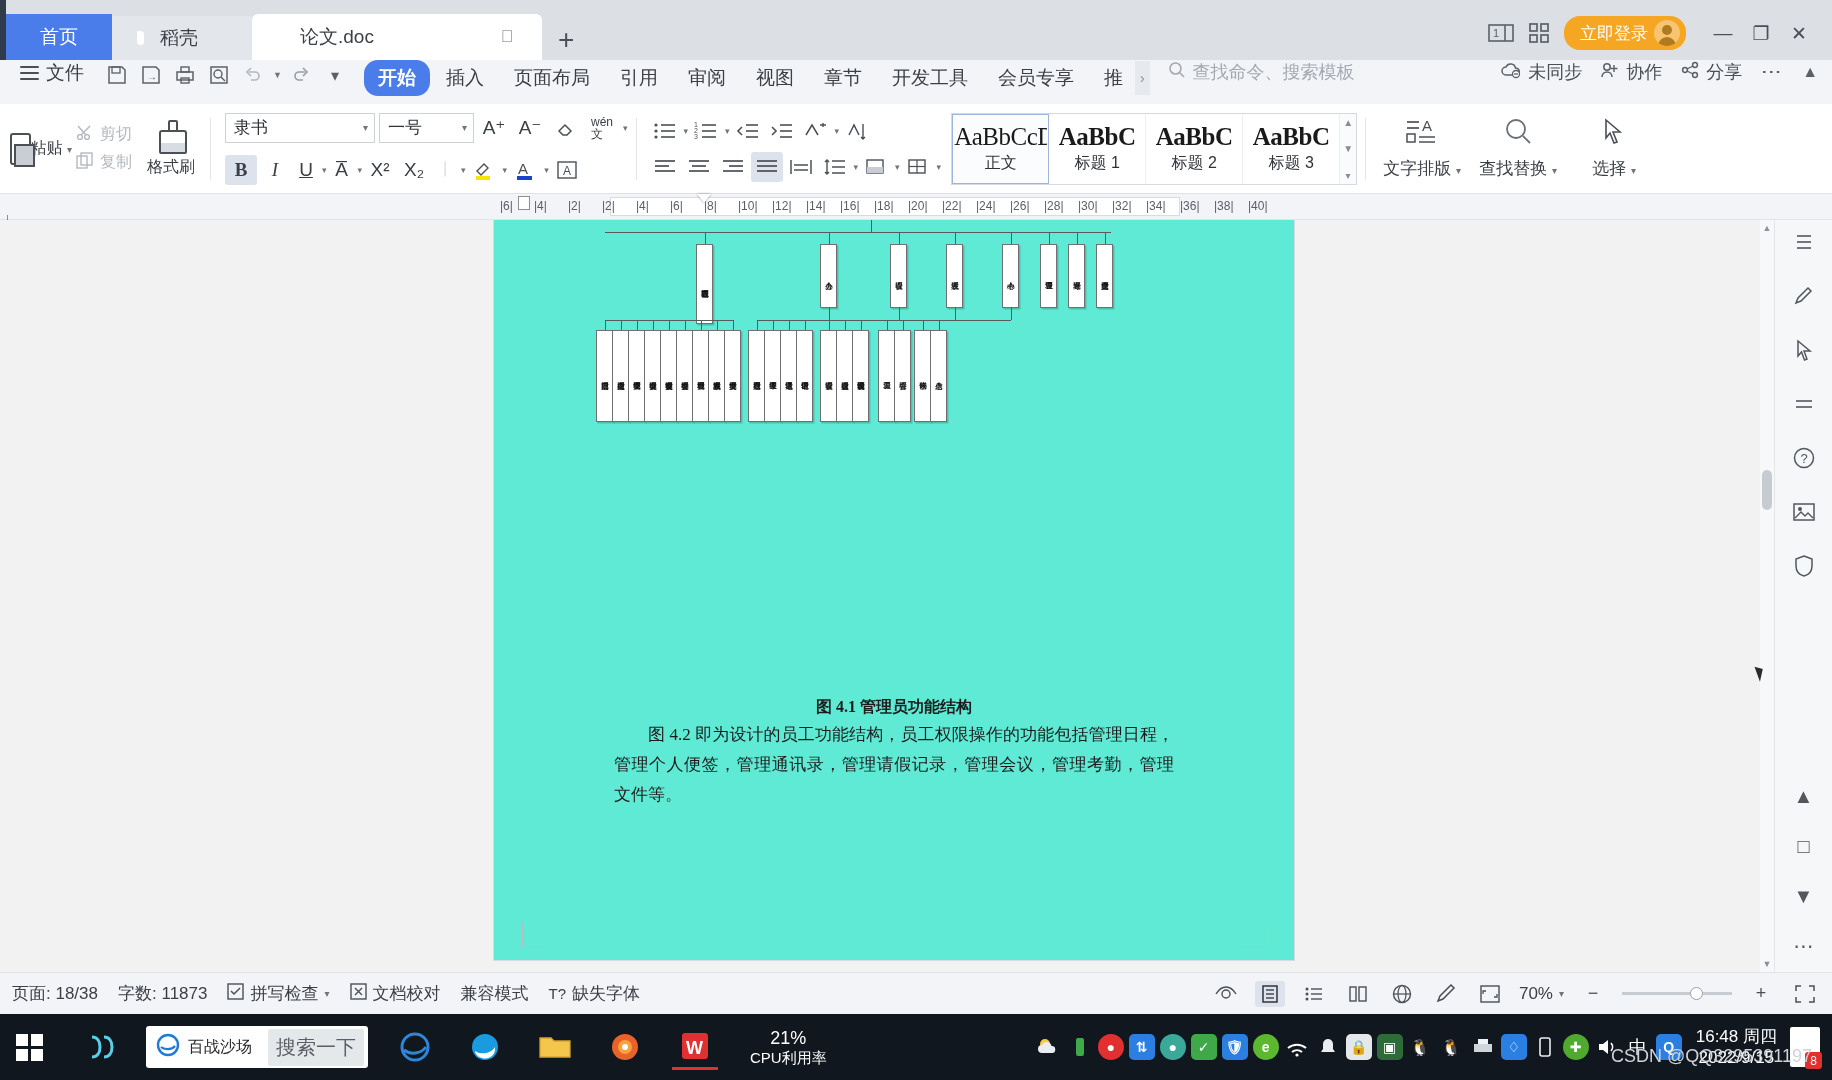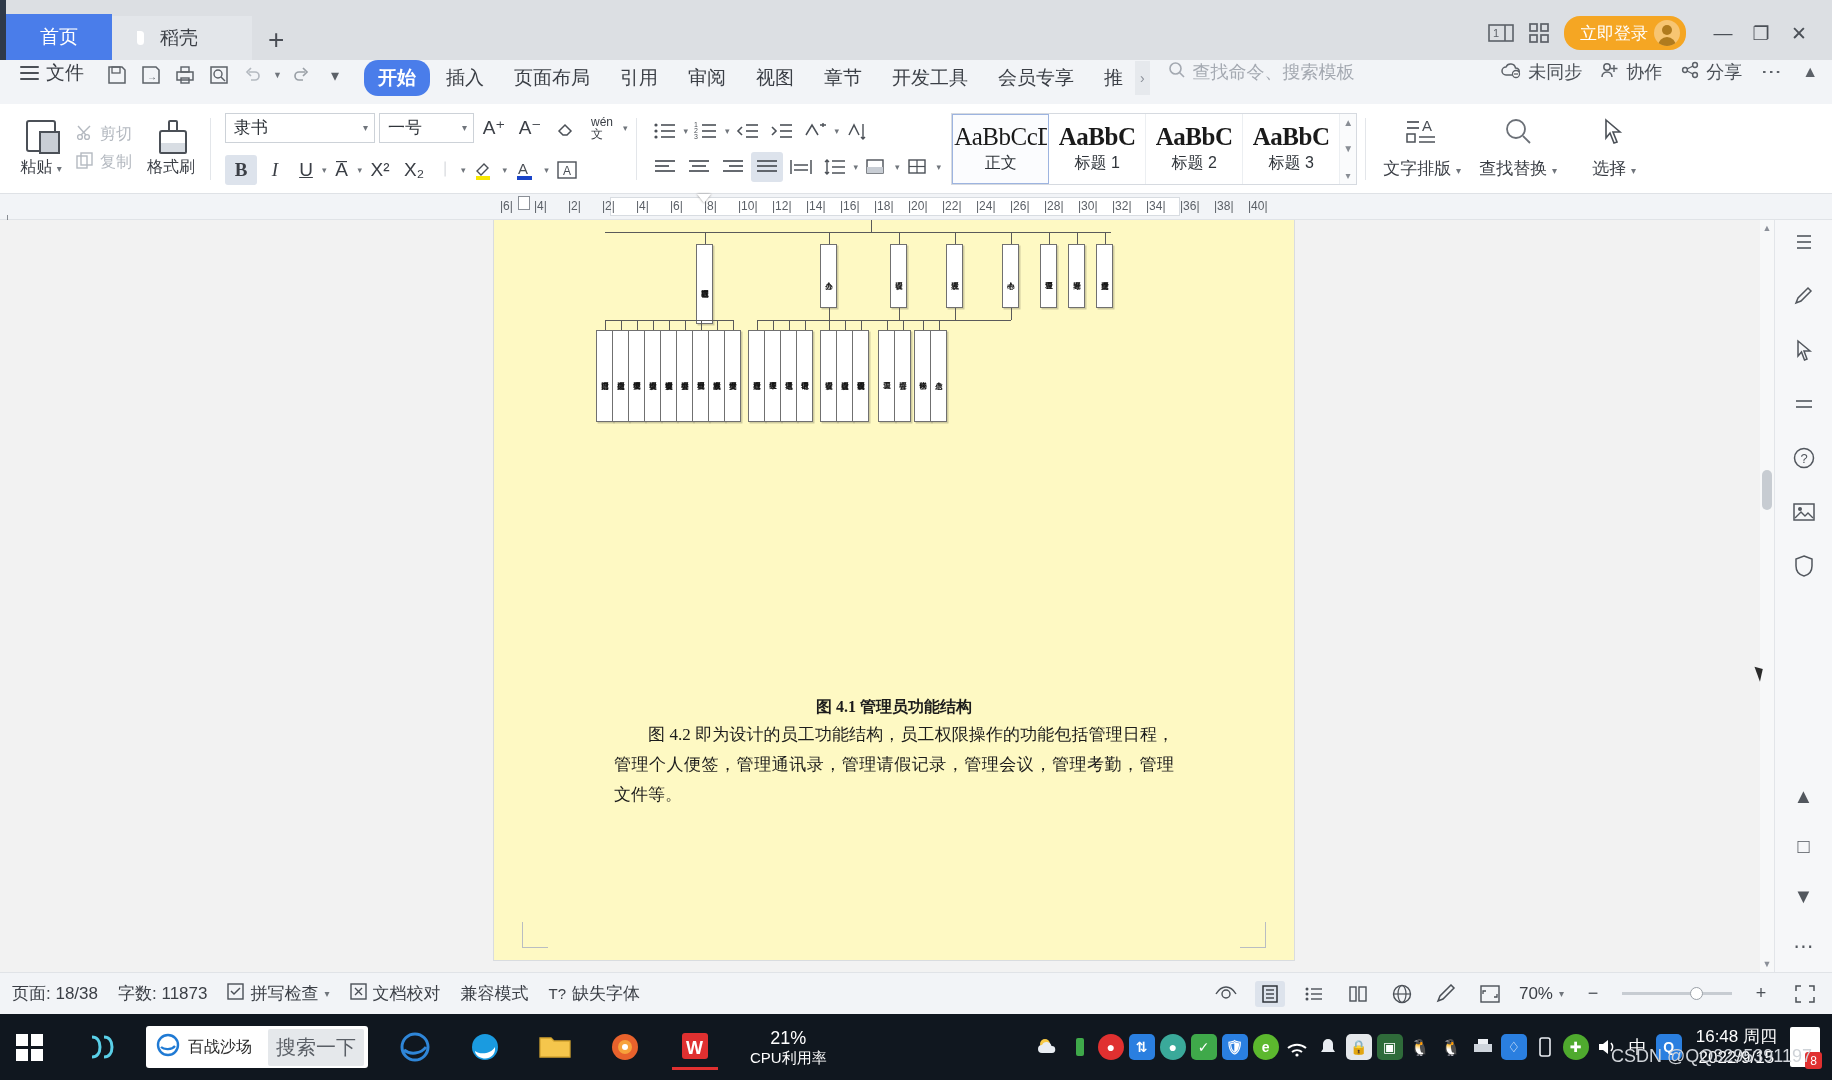--- a/index.html
+++ b/index.html
@@ -73,21 +73,21 @@
   .mbr-item { display:flex; align-items:center; gap:6px; font-size:18px; color:#4b5057; cursor:pointer; }
 
   
   .ribbon {
     position:absolute; left:0; top:104px; width:1832px; height:90px;
     background:#fff; border-bottom:1px solid #dfe2e6;
     display:flex; align-items:center; padding-left:10px;
   }
   .rgroup { display:flex; align-items:center; height:78px; }
   .rsep { width:1px; height:62px; background:#e3e6ea; margin:0 8px; }
-  .paste-btn { display:flex; flex-direction:column; align-items:center; width:62px; cursor:pointer; }
+  .paste-btn { display:flex; flex-direction:row; width:62px; cursor:pointer; }
   .paste-ic { width:30px; height:32px; border:2px solid #4b5057; border-radius:3px; position:relative; }
   .paste-ic::after{content:"";position:absolute;right:-6px;bottom:-4px;width:17px;height:19px;background:#c9ced5;border:2px solid #4b5057;}
   .blab { font-size:16px; color:#3b3f46; margin-top:5px; white-space:nowrap; }
   .cutcopy { display:flex; flex-direction:column; gap:6px; margin-left:4px; }
   .cc-row { display:flex; align-items:center; gap:6px; color:#b4b9c0; font-size:16px; cursor:pointer; }
   .fmtbrush { display:flex; flex-direction:column; align-items:center; width:62px; margin-left:8px; cursor:pointer; }
   .brush-ic { width:24px; height:32px; position:relative; }
   .brush-ic::before{content:"";position:absolute;left:9px;top:0;width:6px;height:10px;background:#fff;border:2px solid #4b5057;border-radius:2px;}
   .brush-ic::after{content:"";position:absolute;left:0;top:10px;width:24px;height:20px;border:2px solid #4b5057;border-radius:3px 3px 2px 2px;background:linear-gradient(#fff 0 55%,#d8dde3 55% 100%);}
 
@@ -140,21 +140,21 @@
   .lcorner { position:absolute; left:4px; top:16px; font-size:15px; color:#5c6168; }
 
   
   .docarea {
     position:absolute; left:0; top:220px; width:1832px; height:752px;
     background:#fff; overflow:hidden;
   }
   .doc-bg { position:absolute; inset:0; background:#f2f2f2; }
   .page {
     position:absolute; left:494px; top:0; width:800px; height:740px;
-    background:#fef9c3; box-shadow:0 0 0 1px #d9dcdf;
+    background:#5eead4; box-shadow:0 0 0 1px #d9dcdf;
   }
   .diagram { position:absolute; left:0; top:0; width:800px; height:250px; }
   .caption {
     position:absolute; left:0; top:477px; width:800px; text-align:center;
     font-size:16px; color:#1c1c1c; font-weight:bold; font-family:"Liberation Serif", serif;
   }
   .body-p {
     position:absolute; left:120px; top:500px; width:560px;
     font-size:17px; line-height:30px; color:#1c1c1c; text-align:justify;
     font-family:"Liberation Serif","DejaVu Serif", serif;
@@ -245,20 +245,25 @@
 <div id="app">
 
   <div class="tabbar">
     <div class="tb-left-edge"></div>
     <div class="tab home">
       <span>首页</span>
     </div>
     <div class="tab docker">
       <span class="ticon"><span class="daoke-icon"></span></span>
       <span>稻壳</span>
+    </div>
+    <div class="tab active">
+      <span class="ticon"><span class="w-icon"></span></span>
+      <span>论文.doc</span>
+      <span class="tab-monitor">⎕</span>
     </div>
     <div class="newtab">+</div>
     <div class="tb-right">
       <span class="tb-ic">
         <svg width="26" height="20" viewBox="0 0 26 20">
             <rect x="1" y="2" width="24" height="16" fill="none" stroke="#5c6168" stroke-width="1.6"></rect>
             <line x1="17" y1="2" x2="17" y2="18" stroke="#5c6168" stroke-width="1.6"></line>
             <text x="5" y="14" font-size="11" fill="#5c6168">1</text>
           </svg>
       </span>

